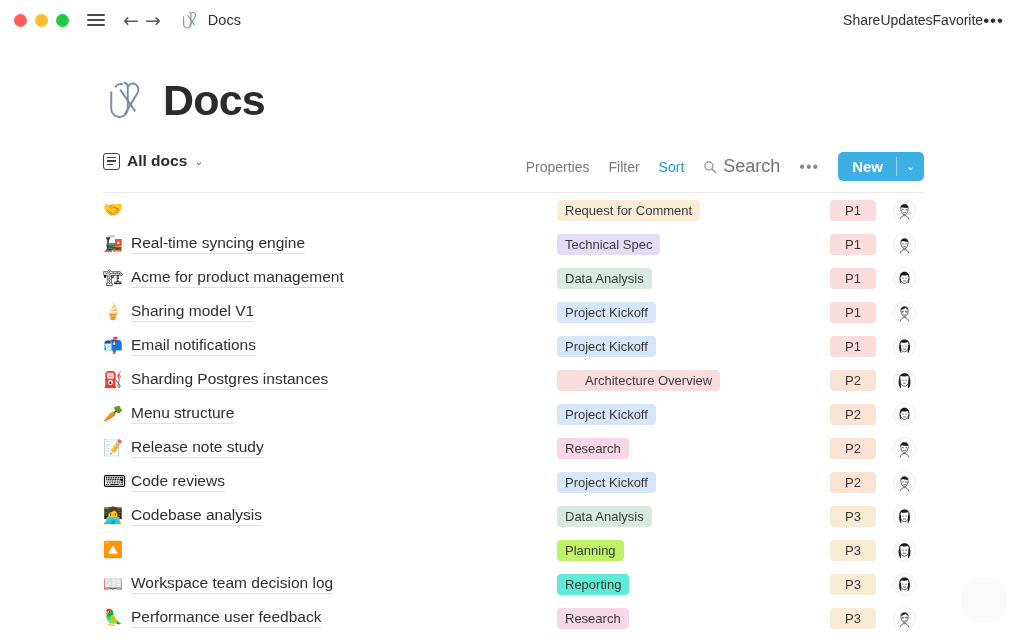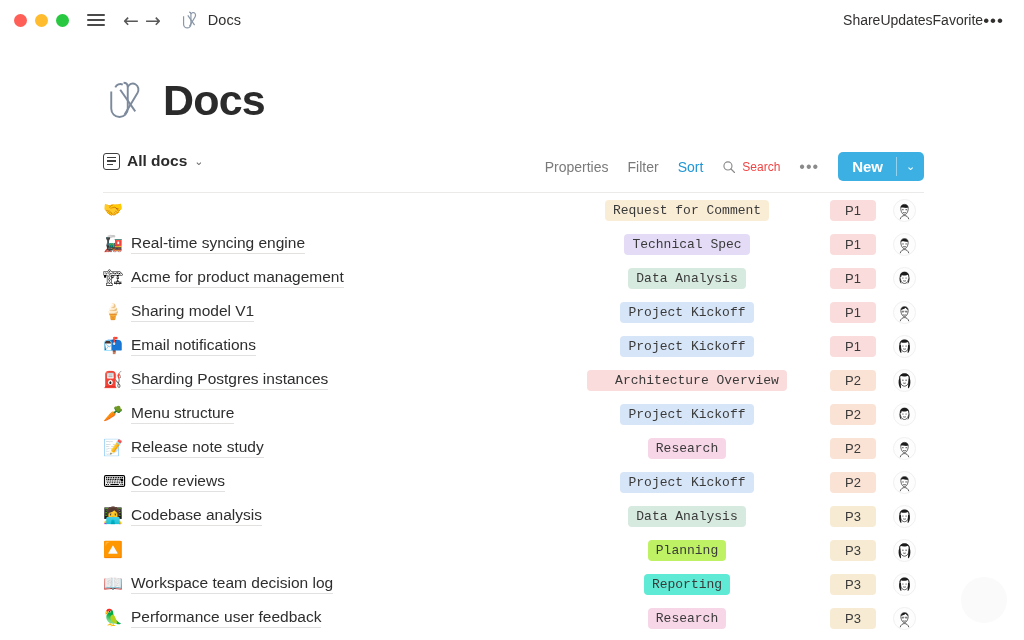--- a/index.html
+++ b/index.html
@@ -81,21 +81,21 @@
   }
   .list-icon i { display: block; height: 1.5px; background: #3f3f3f; }
   .list-icon i:nth-child(1) { width: 9px; }
   .list-icon i:nth-child(2) { width: 9px; }
   .list-icon i:nth-child(3) { width: 6px; margin-right: 3px; }
 
   .toolbar-right { margin-left: auto; display: flex; align-items: center; gap: 19px; }
   .tool-link { font-size: 14px; color: #7a7a7a; cursor: pointer; }
   .tool-link.active { color: #2196d4; }
   .search-box { display: flex; align-items: center; gap: 6px; cursor: pointer; }
-  .search-txt { font-size: 12px; color: #ef4444; }
+  .search-txt { font-size: 18px; color: #737373; }
   .tool-dots { font-size: 16px; color: #8a8a8a; letter-spacing: 1px; line-height: 1; cursor: pointer; }
 
   .new-btn {
     display: flex; align-items: stretch;
     background: #3db0e3; border-radius: 5px; overflow: hidden;
     height: 29px; cursor: pointer;
   }
   .new-btn .lbl {
     display: flex; align-items: center; padding: 0 13px 0 14px;
     color: #fff; font-size: 15px; font-weight: bold;
@@ -125,21 +125,21 @@
     padding-bottom: 1px;
     white-space: nowrap;
   }
   .row-spacer { flex: 1 1 auto; }
 
   .tag {
     font-size: 13px; color: #3a3a3a;
     padding: 3px 8px; border-radius: 4px;
     white-space: nowrap;
   }
-  .tag-cell { width: 260px; display: flex; justify-content: center; font-family: Liberation Mono, monospace; }
+  .tag-cell { width: 260px; display: flex; justify-content: flex-start; }
 
   .prio {
     width: 46px; flex: 0 0 46px;
     margin-left: 13px;
     display: flex; justify-content: center;
   }
   .prio span {
     font-size: 13px; color: #3a3a3a;
     padding: 3px 0; border-radius: 4px;
     display: block; width: 100%; text-align: center;

